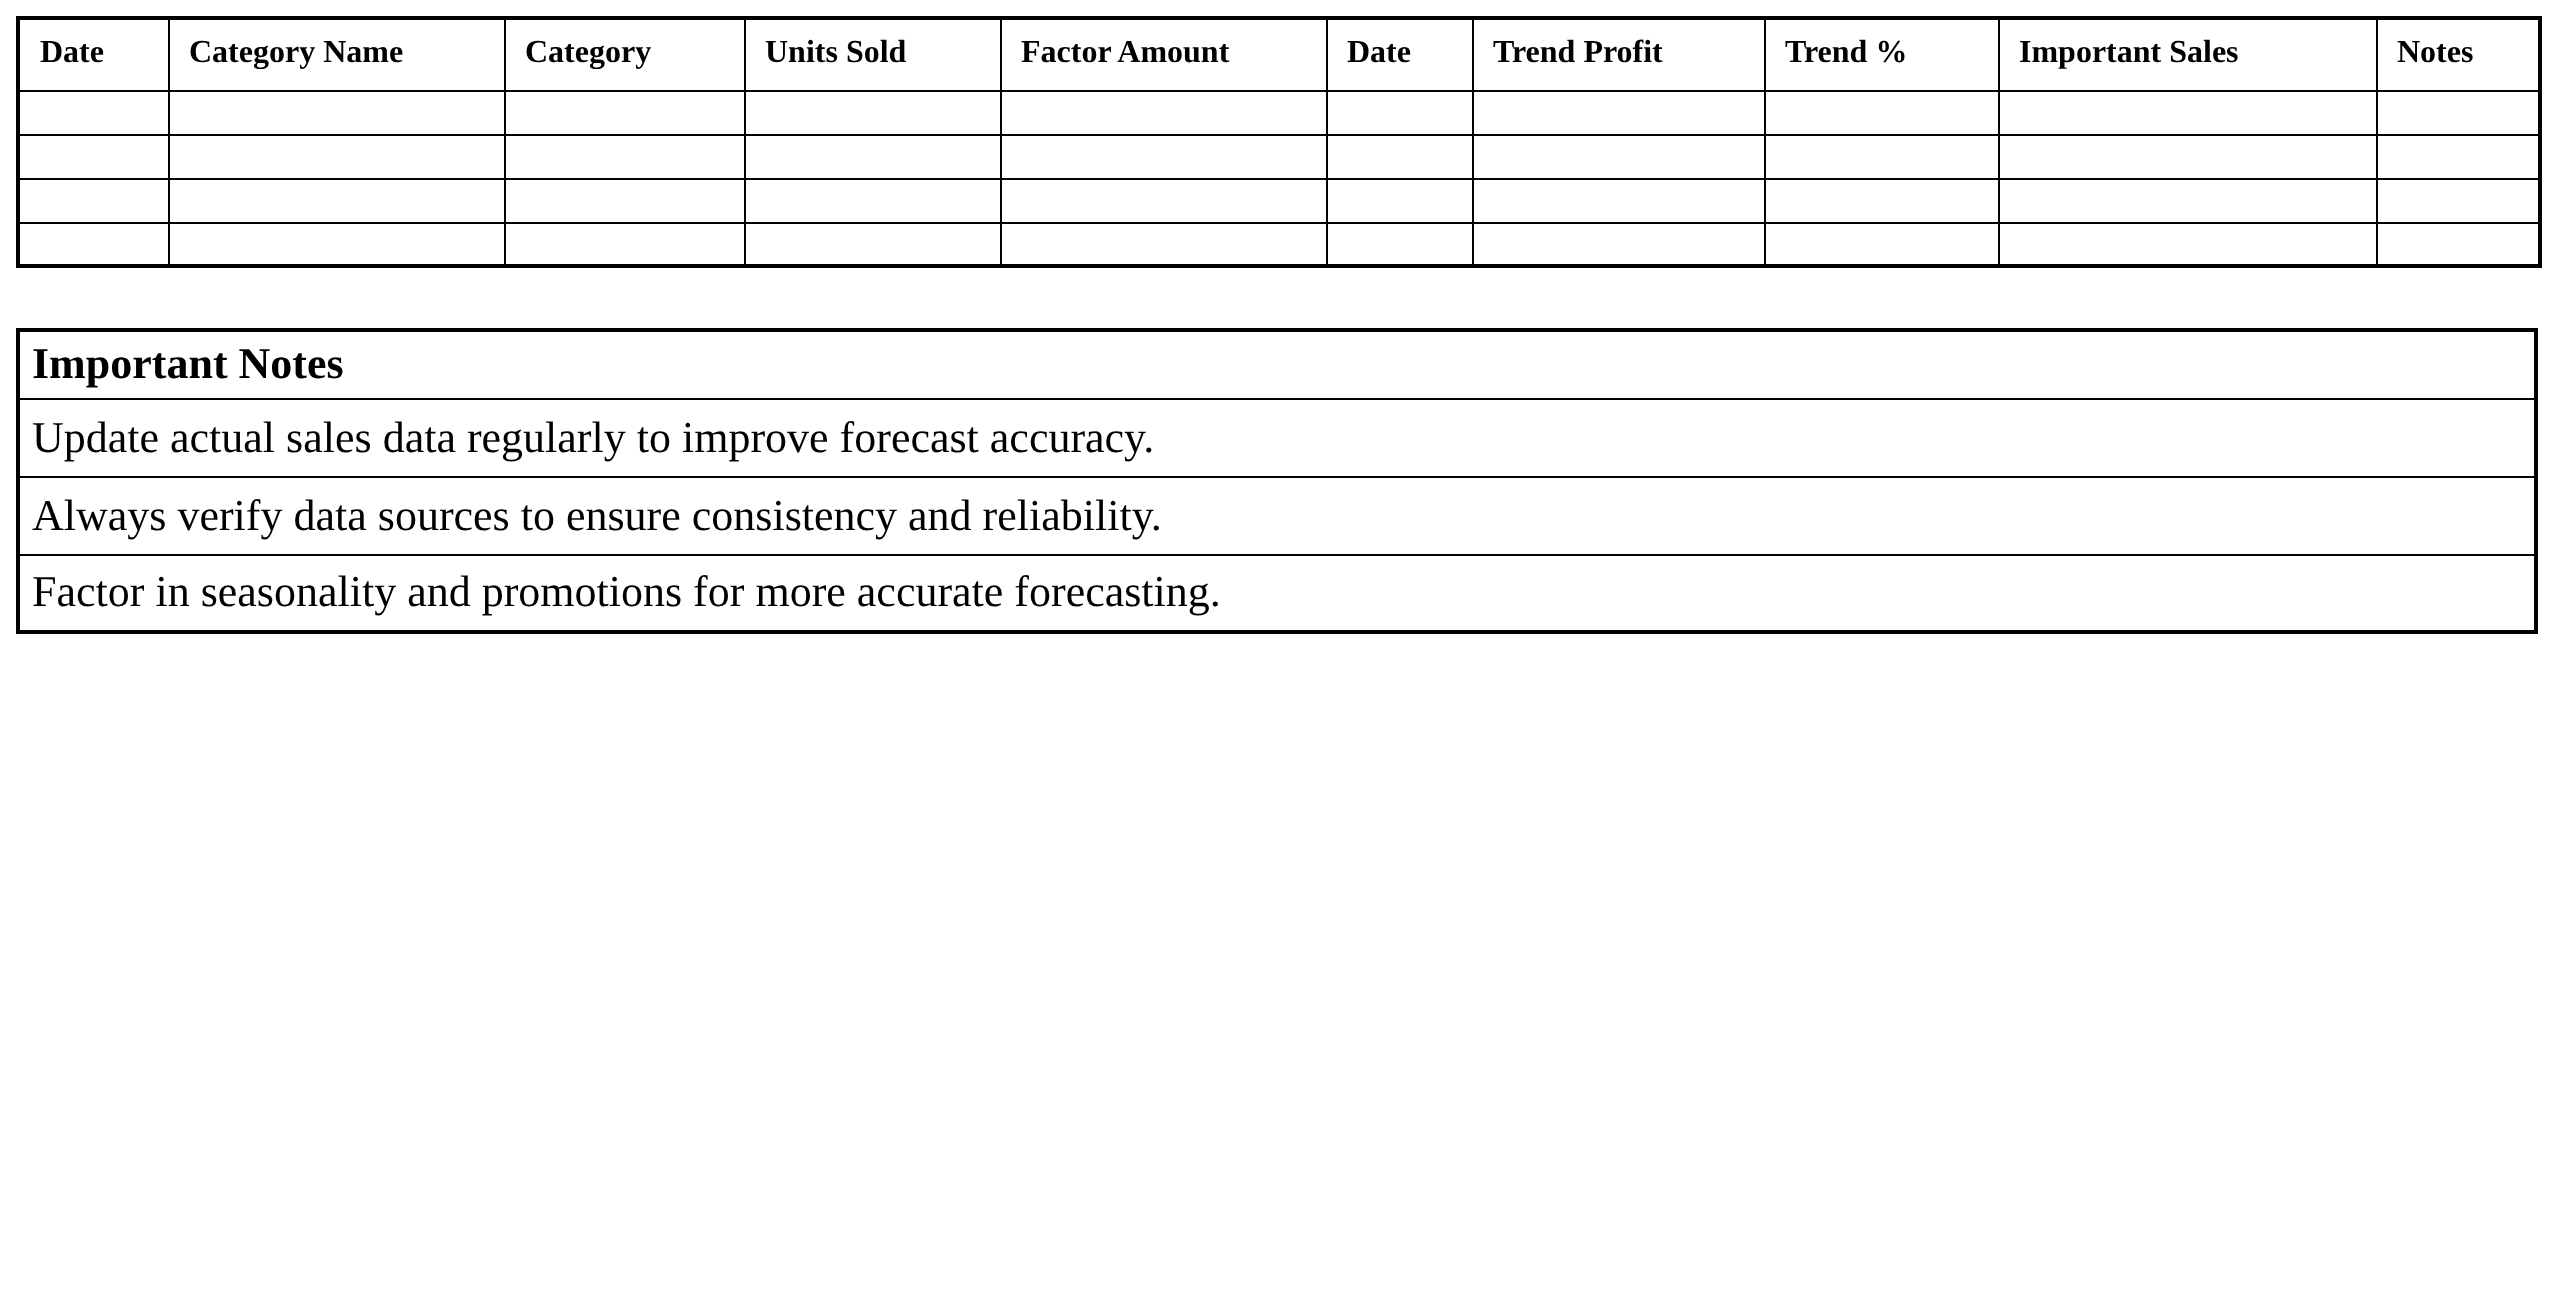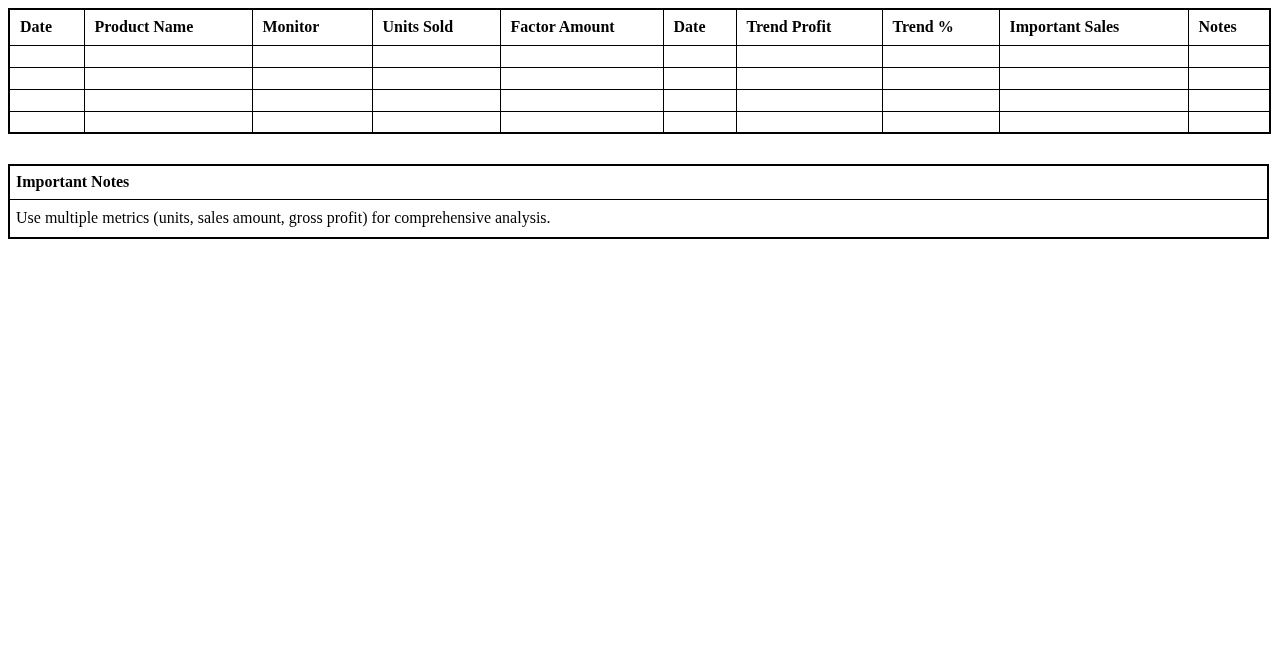--- a/index.html
+++ b/index.html
@@ -39,21 +39,21 @@
     font-weight: bold;
     text-align: left;
     padding: 0 4px 0 10px;
   }
   .sales td { padding: 0 4px; }
   
   .notes { margin-top: 30px; }
   .notes tr.title-row { height: 34px; }
   .notes tr.note-row { height: 39px; }
   .notes td {
-    font-size: 16px;
+    font-size: 22px;
     text-align: left;
     padding: 0 6px 0 6px;
   }
   .notes td.title { font-weight: bold; }
 </style>
 </head>
 <body>
 
 <table class="grid sales">
   <colgroup>
@@ -64,22 +64,22 @@
     <col style="width:163px">
     <col style="width:73px">
     <col style="width:146px">
     <col style="width:117px">
     <col style="width:189px">
     <col style="width:82px">
   </colgroup>
   <thead>
     <tr>
       <th>Date</th>
-      <th>Product Name</th>
-      <th>Monitor</th>
+      <th>Category Name</th>
+      <th>Category</th>
       <th>Units Sold</th>
       <th>Factor Amount</th>
       <th>Date</th>
       <th>Trend Profit</th>
       <th>Trend %</th>
       <th>Important Sales</th>
       <th>Notes</th>
     </tr>
   </thead>
   <tbody>
@@ -133,16 +133,22 @@
     </tr>
   </tbody>
 </table>
 
 <table class="grid notes">
   <tbody>
     <tr class="title-row">
       <td class="title">Important Notes</td>
     </tr>
     <tr class="note-row">
-      <td>Use multiple metrics (units, sales amount, gross profit) for comprehensive analysis.</td>
+      <td>Update actual sales data regularly to improve forecast accuracy.</td>
+    </tr>
+    <tr class="note-row">
+      <td>Always verify data sources to ensure consistency and reliability.</td>
+    </tr>
+    <tr class="note-row">
+      <td>Factor in seasonality and promotions for more accurate forecasting.</td>
     </tr>
   </tbody>
 </table>
 
 </body></html>

